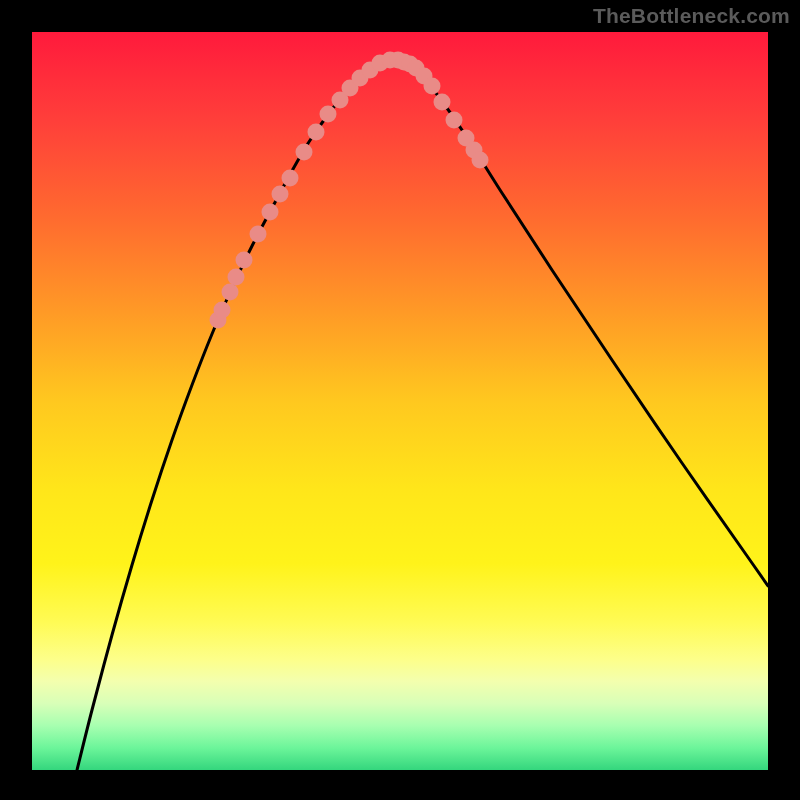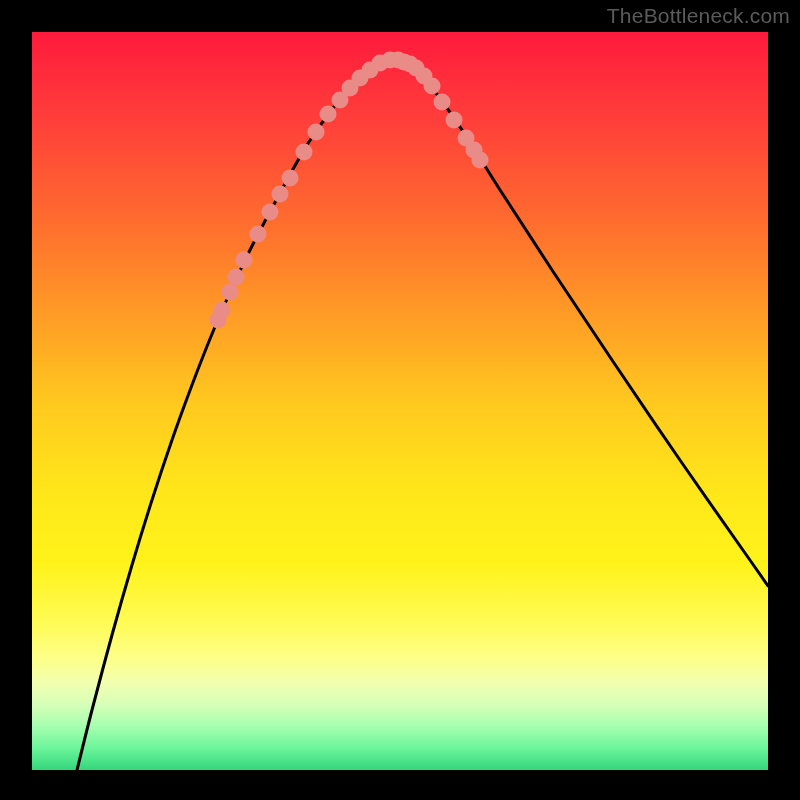--- a/index.html
+++ b/index.html
@@ -54,21 +54,21 @@
     width: 736px;
     height: 738px;
     display: block;
   }
   .watermark {
     position: absolute;
     top: 4px;
     right: 10px;
     color: #5b5b5b;
     font-size: 21px;
-    font-weight: 400;
+    font-weight: 700;
     letter-spacing: 0.2px;
     user-select: none;
   }
 </style>
 </head>
 <body>
 
 <div class="frame">
   <div class="watermark">TheBottleneck.com</div>
 

